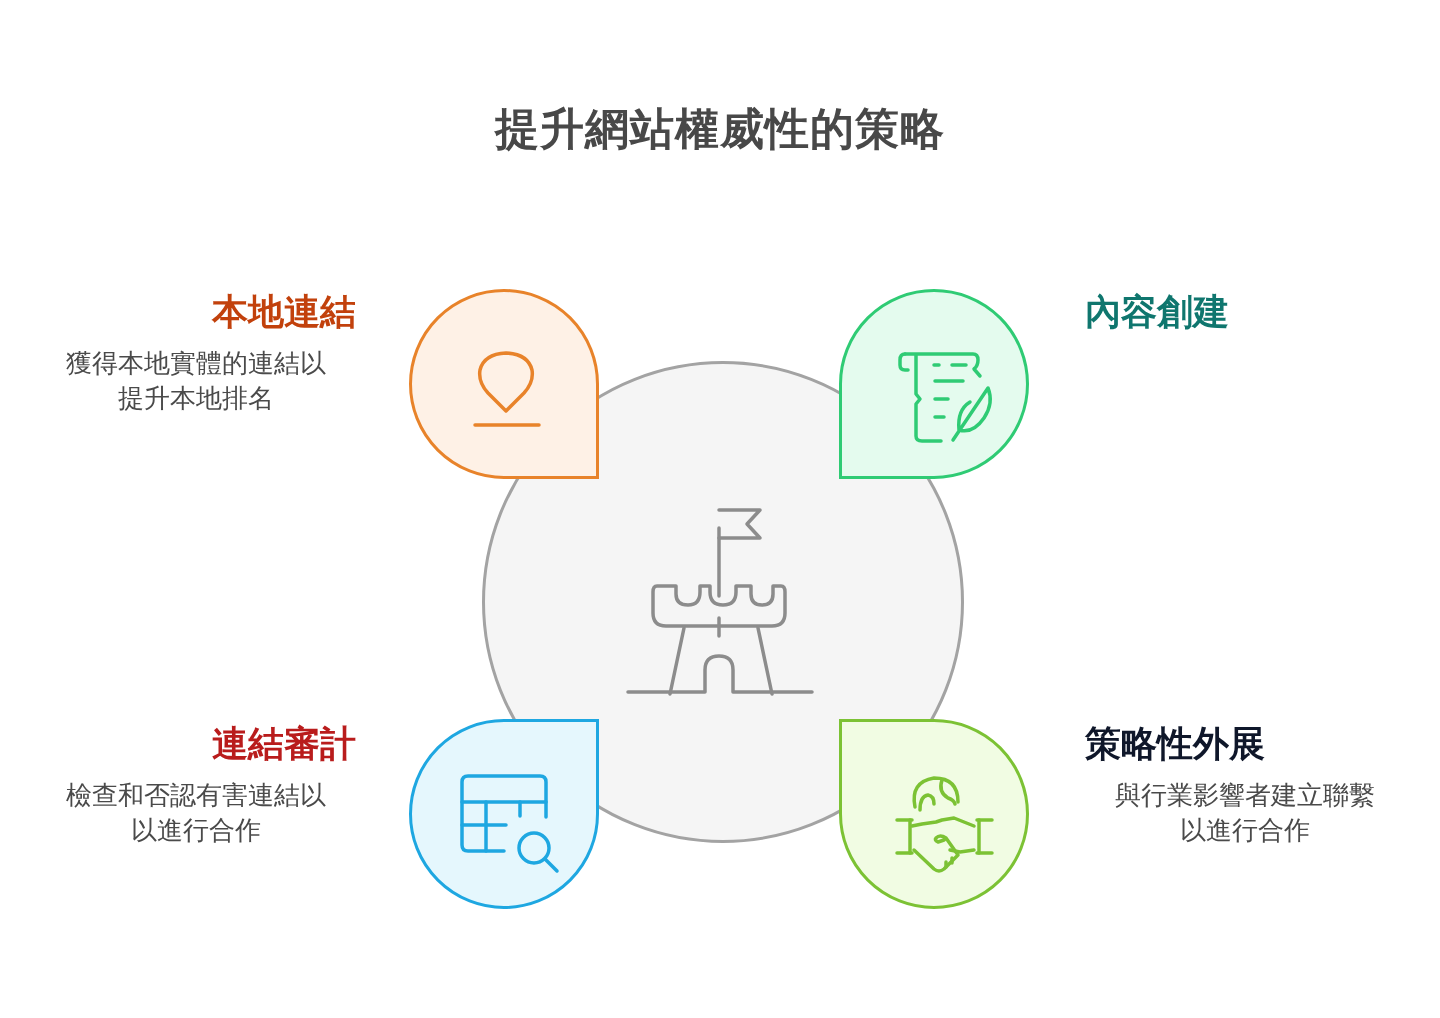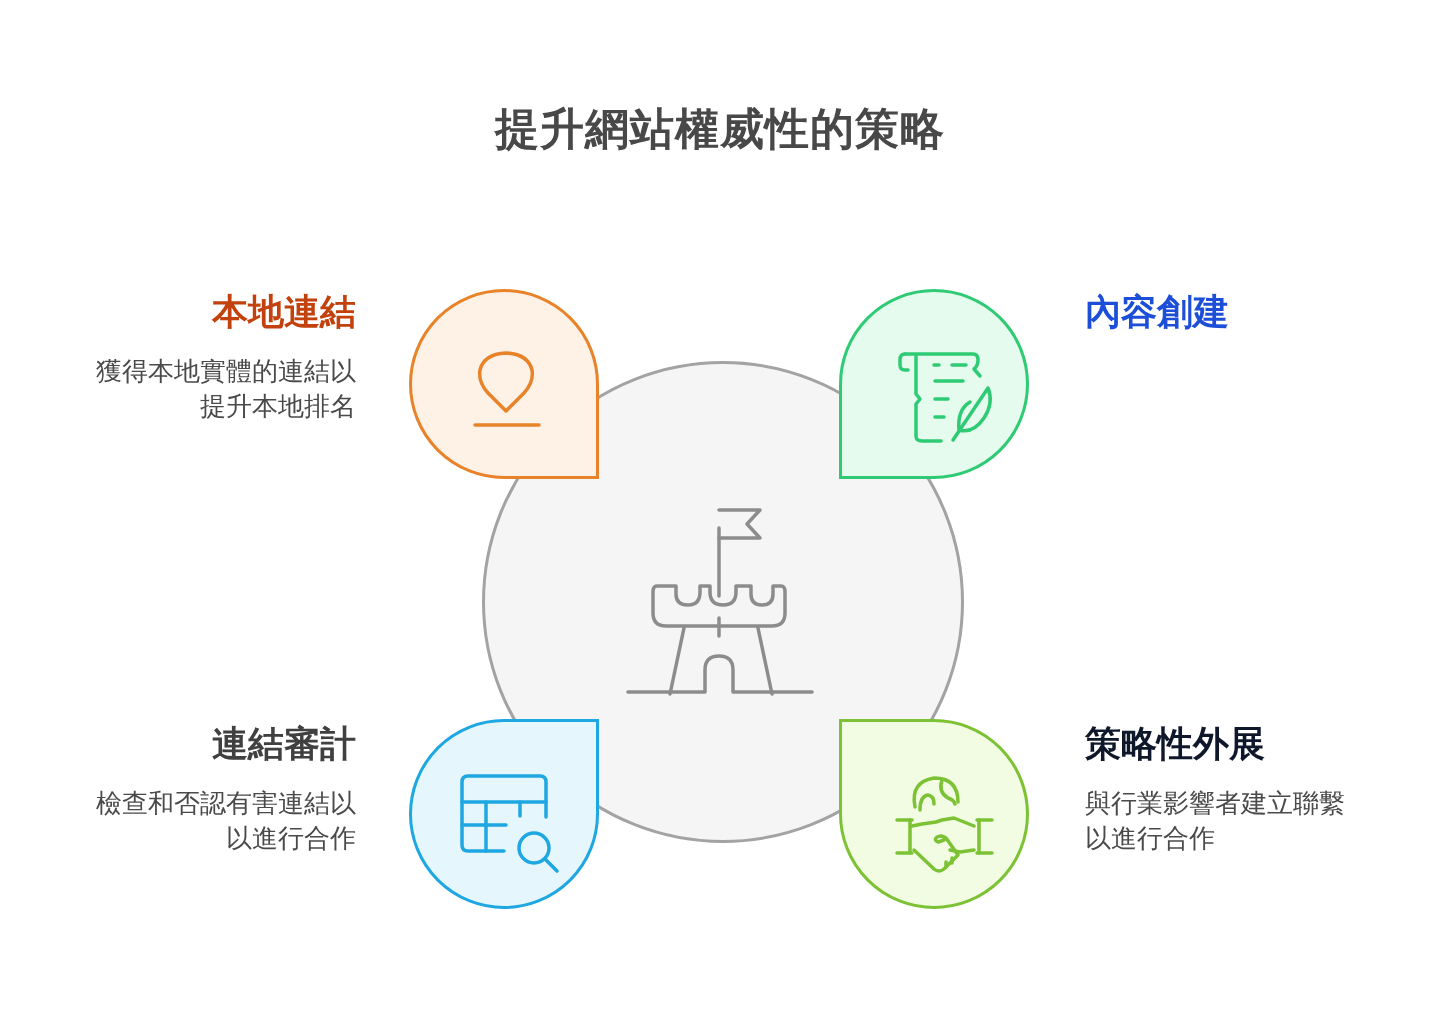--- a/index.html
+++ b/index.html
@@ -12,21 +12,21 @@
   .drop { position: absolute; width: 190px; height: 190px; box-sizing: border-box; border: 3px solid; }
   .drop svg { position: absolute; left: 0; top: 0; }
   .drop.tl { left: 409px; top: 289px; border-radius: 50% 50% 0 50%; }
   .drop.tr { left: 839px; top: 289px; border-radius: 50% 50% 50% 0; }
   .drop.bl { left: 409px; top: 719px; border-radius: 50% 0 50% 50%; }
   .drop.br { left: 839px; top: 719px; border-radius: 0 50% 50% 50%; }
   .label { position: absolute; width: 320px; }
   .label.left { text-align: right; }
   .label.right { text-align: left; }
   .label h2 { margin: 0; font-size: 36px; font-weight: bold; line-height: 44px; }
-  .label p { margin: 20px 0 0 0; font-size: 26px; line-height: 35px; color: #4a4a4a; }
+  .label p { margin: 12px 0 0 0; font-size: 26px; line-height: 35px; color: #4a4a4a; text-align: center; }
   .castle { position: absolute; left: 620px; top: 500px; }
 </style>
 </head>
 <body>
 
 <div class="title">提升網站權威性的策略</div>
 
 <div class="center-circle"></div>
 
 <svg class="castle" width="200" height="200" viewBox="0 0 200 200">
@@ -66,38 +66,38 @@
       <path d="M92 73 H 97"></path>
         <path d="M110 73 H 124"></path>
       <path d="M93 89 H 121"></path>
       <path d="M93 107 H 106"></path>
       <path d="M93 125 H 102"></path>
       <path d="M111 148 L 146 96 Q 152 111 142 126 Q 131 142 117 138 Q 115 118 128 110"></path>
     </g>
   </svg>
 </div>
 <div class="label right" style="left:1085px; top:290px;">
-  <h2 style="color:#1d4ed8;">內容創建</h2>
+  <h2 style="color:#0f766e;">內容創建</h2>
 </div>
 
 <div class="drop bl" style="border-color:#1ea7e1;background:#e5f7fd;">
   <svg width="184" height="184" viewBox="0 0 184 184">
     <g fill="none" stroke="#1ea7e1" stroke-width="3.5" stroke-linecap="round" stroke-linejoin="round">
       <path d="M92 129 H 56 Q 50 129 50 123 V 60 Q 50 54 56 54 H 128 Q 134 54 134 60 V 95"></path>
       <path d="M50 80 H 134"></path>
       <path d="M50 103 H 94"></path>
       <path d="M74 80 V 129"></path>
       <path d="M108 80 V 94"></path>
       <circle cx="122" cy="126" r="15"></circle>
       <path d="M133 137 L 145 149"></path>
     </g>
   </svg>
 </div>
 <div class="label left" style="left:36px; top:722px;">
-  <h2 style="color:#404040;">連結審計</h2>
+  <h2 style="color:#b91c1c;">連結審計</h2>
   <p>
     <span>檢查和否認有害連結以</span><br>
     <span>以進行合作</span>
   </p>
 </div>
 
 <div class="drop br" style="border-color:#7cc234;background:#f1fce3;">
   <svg width="184" height="184" viewBox="0 0 184 184">
     <g fill="none" stroke="#7cc234" stroke-width="3.5" stroke-linecap="round" stroke-linejoin="round">
       <path d="M73 85 Q 68 60 92 56 Q 116 56 116 80"></path>

